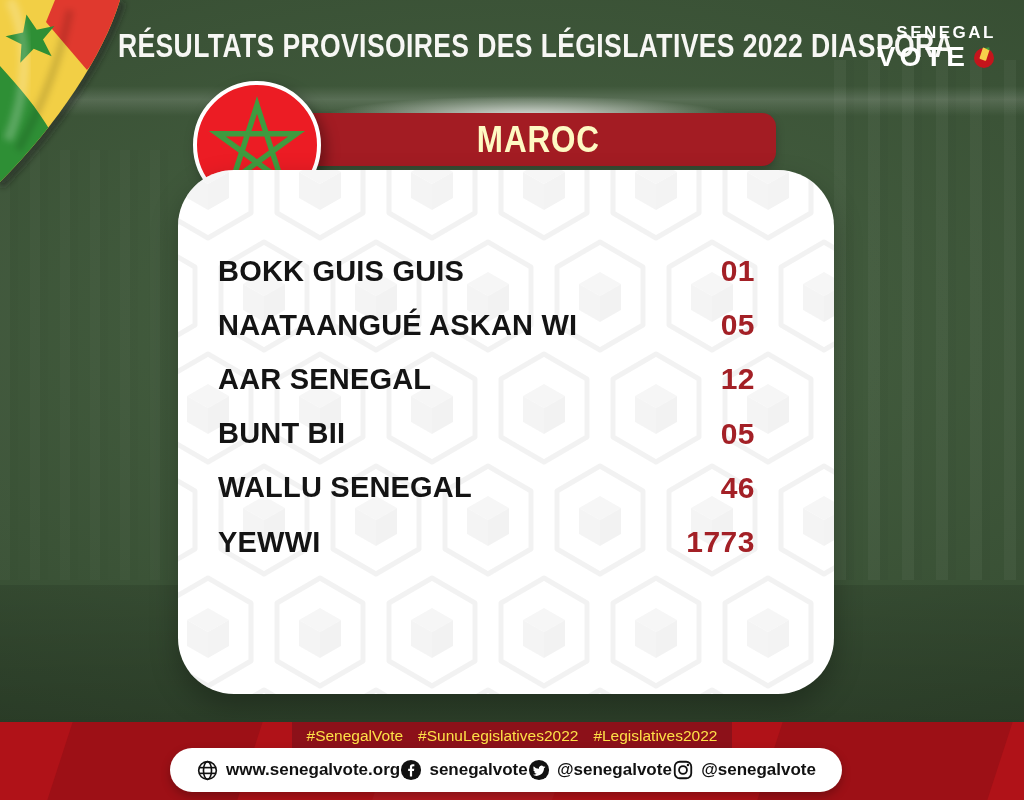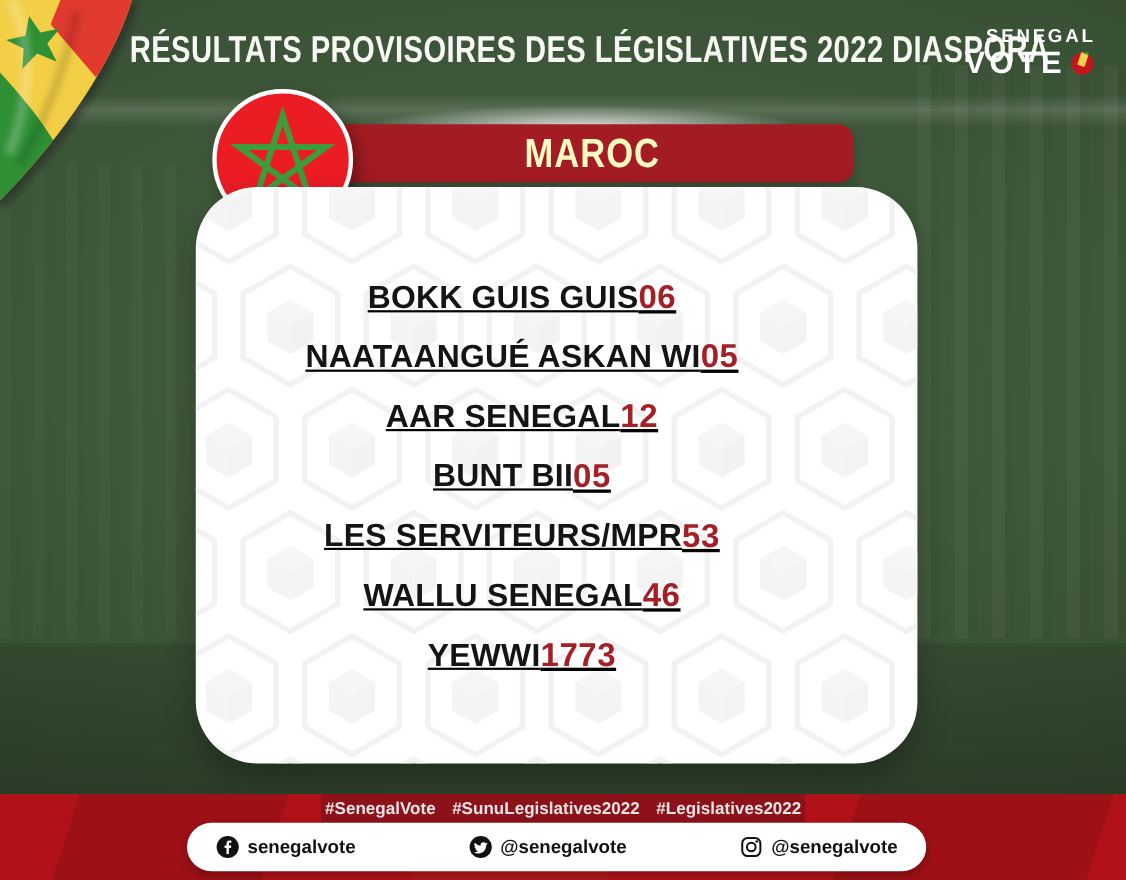--- a/index.html
+++ b/index.html
@@ -52,34 +52,34 @@
   .flag-badge{position:absolute;left:193px;top:81px;width:128px;height:128px;border-radius:50%;
     background:var(--morocco-red);border:4px solid #fff;
     box-shadow:5px 6px 14px rgba(0,0,0,0.35);display:flex;align-items:center;justify-content:center;}
 
   .card{position:absolute;left:178px;top:170px;width:656px;height:524px;background:#fff;
     border-radius:56px;box-shadow:0 12px 28px rgba(0,0,0,0.28);overflow:hidden;}
   #watermarks{position:absolute;inset:0;pointer-events:none;opacity:0.55;}
   .cube{position:absolute;width:100px;height:116px;}
 
   #results{position:absolute;left:0;top:74px;width:100%;}
-  .row{height:54.2px;display:flex;align-items:center;justify-content:center;
-    padding:0 79px 0 16px;position:relative;text-decoration:underline;}
+  .row{height:54.2px;display:flex;align-items:center;justify-content:space-between;
+    padding:0 79px 0 40px;position:relative;}
   .party{font-weight:bold;font-size:29px;color:#141414;letter-spacing:0.2px;white-space:nowrap;}
   .votes{font-weight:bold;font-size:30px;color:var(--num-red);letter-spacing:0.5px;}
 
   .band{position:absolute;left:0;top:722px;width:1024px;height:78px;background:var(--band-red);}
   .band .shape{position:absolute;background:rgba(60,8,10,0.16);}
   .band .s1{left:60px;top:0;width:190px;height:78px;transform:skewX(-18deg);}
   .band .s2{left:770px;top:0;width:230px;height:78px;transform:skewX(-18deg);}
   .band .s3{left:380px;top:30px;width:180px;height:48px;transform:skewX(-18deg);background:rgba(255,255,255,0.03);}
 
   .hash-strip{position:absolute;left:292px;top:722px;width:440px;height:28px;background:var(--strip-red);
     display:flex;align-items:center;justify-content:center;gap:15px;}
-  .hash{color:#e5e5e5;font-weight:bold;font-size:15.5px;white-space:nowrap;}
+  .hash{color:#fde047;font-weight:normal;font-size:15.5px;white-space:nowrap;}
 
   .social-pill{position:absolute;left:170px;top:748px;width:672px;height:44px;background:#fff;
     border-radius:22px;box-shadow:0 4px 10px rgba(0,0,0,0.25);
     display:flex;align-items:center;justify-content:space-between;padding:0 26px;}
   .link{display:flex;align-items:center;gap:7px;color:#111;font-weight:bold;font-size:17px;white-space:nowrap;}
   .link svg{display:block;}
 </style>
 </head>
 <body>
 
@@ -272,37 +272,33 @@
         <svg viewBox="0 0 100 116" class="cube" style="left: 484px; top: 516px;">
           <use href="#cube-sym"></use>
         </svg>
         <svg viewBox="0 0 100 116" class="cube" style="left: 596px; top: 516px;">
           <use href="#cube-sym"></use>
         </svg>
       </div>
     <div id="results">
         <div class="row">
           <span class="party">BOKK GUIS GUIS</span>
-          <span class="votes">06</span>
+          <span class="votes">01</span>
         </div>
         <div class="row">
           <span class="party">NAATAANGUÉ ASKAN WI</span>
           <span class="votes">05</span>
         </div>
         <div class="row">
           <span class="party">AAR SENEGAL</span>
           <span class="votes">12</span>
         </div>
         <div class="row">
           <span class="party">BUNT BII</span>
           <span class="votes">05</span>
-        </div>
-        <div class="row">
-          <span class="party">LES SERVITEURS/MPR</span>
-          <span class="votes">53</span>
         </div>
         <div class="row">
           <span class="party">WALLU SENEGAL</span>
           <span class="votes">46</span>
         </div>
         <div class="row">
           <span class="party">YEWWI</span>
           <span class="votes">1773</span>
         </div>
       </div>
@@ -312,20 +308,31 @@
     <div class="shape s1"></div>
     <div class="shape s2"></div>
     <div class="shape s3"></div>
   </div>
   <div class="hash-strip" id="hashtags">
       <span class="hash">#SenegalVote</span>
       <span class="hash">#SunuLegislatives2022</span>
       <span class="hash">#Legislatives2022</span>
     </div>
   <div class="social-pill" id="links">
+      <div class="link">
+        <span>
+          <svg width="23" height="23" viewBox="0 0 24 24" fill="none" stroke="#111" stroke-width="1.7">
+            <circle cx="12" cy="12" r="9.2"></circle>
+            <ellipse cx="12" cy="12" rx="4.2" ry="9.2"></ellipse>
+            <line x1="3.2" y1="9" x2="20.8" y2="9"></line>
+            <line x1="3.2" y1="15" x2="20.8" y2="15"></line>
+          </svg>
+        </span>
+        <span>www.senegalvote.org</span>
+      </div>
       <div class="link">
         <span>
           <svg width="22" height="22" viewBox="0 0 24 24">
             <circle cx="12" cy="12" r="11" fill="#111"></circle>
             <path d="M13.2 19v-6h2l.35-2.4h-2.35V9.1c0-.7.3-1.2 1.25-1.2h1.2V5.7c-.25-.03-1-.1-1.85-.1-1.85 0-3 1.1-3 3.1v1.9H8.9V13h1.9v6z" fill="#fff"></path>
           </svg>
         </span>
         <span>senegalvote</span>
       </div>
       <div class="link">

